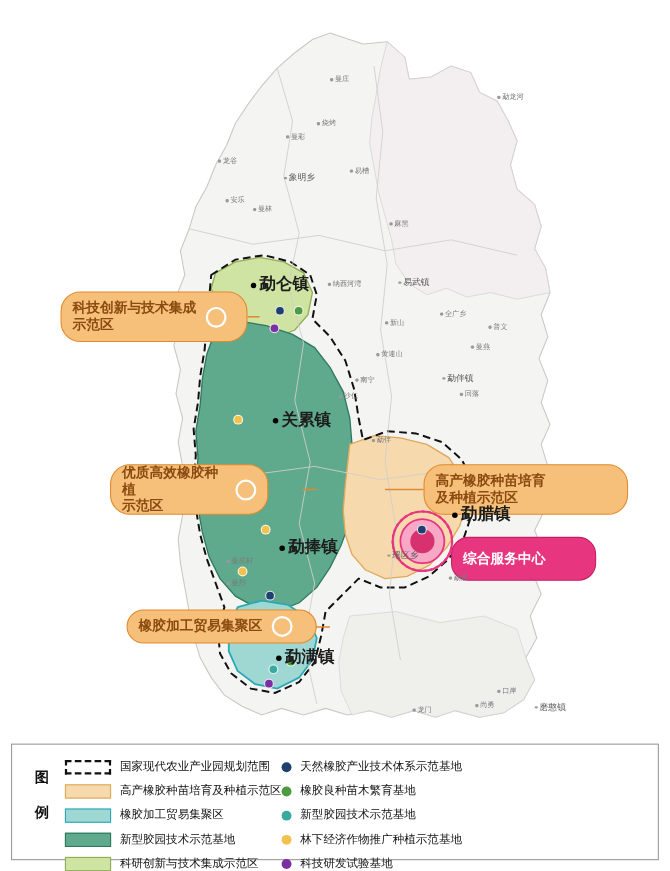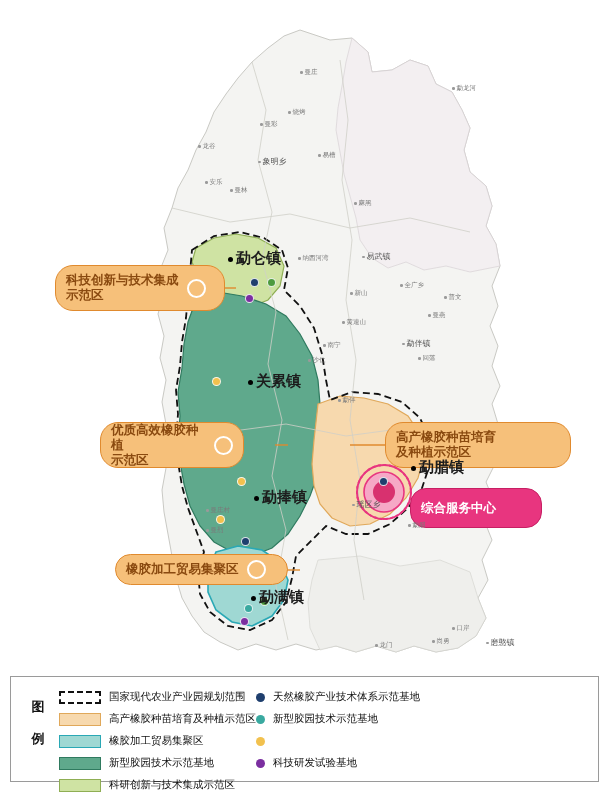--- a/index.html
+++ b/index.html
@@ -288,28 +288,35 @@
 
   <div class="lg-col" style="left:242px;width:180px;">
     <div class="lg-row">
       <span class="lg-dotwrap">
           <span class="lg-dot" style="background:#1f3f6e;"></span>
         </span>
       <span class="lg-text">天然橡胶产业技术体系示范基地</span>
     </div>
     <div class="lg-row">
       <span class="lg-dotwrap">
+          <span class="lg-dot" style="background:#4e9b3f;"></span>
+        </span>
+      <span class="lg-text">橡胶良种苗木繁育基地</span>
+    </div>
+    <div class="lg-row">
+      <span class="lg-dotwrap">
           <span class="lg-dot" style="background:#3aa9a0;"></span>
         </span>
       <span class="lg-text">新型胶园技术示范基地</span>
     </div>
     <div class="lg-row">
       <span class="lg-dotwrap">
           <span class="lg-dot" style="background:#f2c14e;"></span>
         </span>
+      <span class="lg-text">林下经济作物推广种植示范基地</span>
     </div>
     <div class="lg-row">
       <span class="lg-dotwrap">
           <span class="lg-dot" style="background:#7b2fa0;"></span>
         </span>
       <span class="lg-text">科技研发试验基地</span>
     </div>
   </div>
 
 </div>

